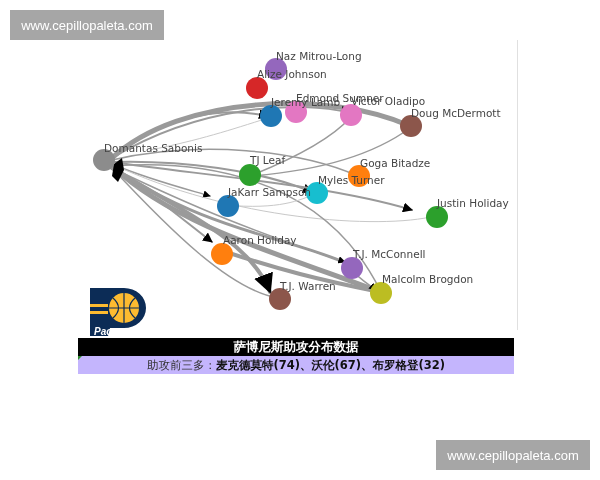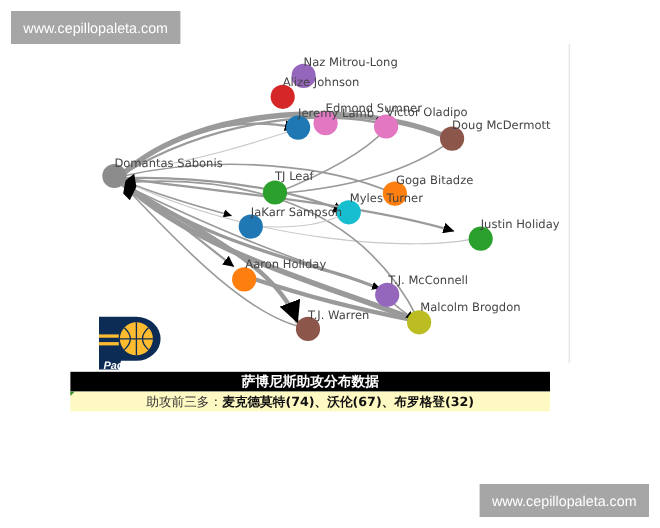--- a/index.html
+++ b/index.html
@@ -6,21 +6,21 @@
   body { width:600px; height:480px; background:#ffffff; position:relative; overflow:hidden;
          font-family:"DejaVu Sans","Liberation Sans",sans-serif; }
   .watermark { position:absolute; background:#a6a6a6; color:#ffffff; font-size:13px;
                font-family:"Liberation Sans",sans-serif; display:flex; align-items:center; justify-content:center; }
   #wm-top { left:10px; top:10px; width:154px; height:30px; }
   #wm-bottom { left:436px; top:440px; width:154px; height:30px; }
   #graph { position:absolute; left:0; top:0; width:600px; height:340px; }
   .divider-v { position:absolute; left:517px; top:40px; width:1px; height:290px; background:#e0e0e0; }
   .node-label { font-size:10.5px; fill:#444; font-family:"DejaVu Sans",sans-serif; }
   #logo { position:absolute; left:88px; top:286px; width:62px; height:52px; }
-  #stats { position:absolute; left:64px; top:338px; width:436px; }
+  #stats { position:absolute; left:78px; top:338px; width:436px; }
   .stats-title { background:#000; color:#fff; text-align:center; font-size:12.5px; font-weight:bold; height:18px; line-height:18px;
                  font-family:"DejaVu Serif",serif; }
   .stats-row { height:18px; line-height:18px; text-align:center; font-size:11.5px; color:#222; position:relative; white-space:nowrap;
                font-family:"DejaVu Sans",sans-serif; }
   .stats-row .k { color:#333; }
   .stats-row .v { font-weight:bold; color:#111; }
   .stats-row::before { content:""; position:absolute; left:0; top:0; width:0; height:0;
                        border-top:4px solid #2e8b2e; border-right:4px solid transparent; }
 </style>
 </head>
@@ -106,18 +106,18 @@
   <path d="M2,2 L36,2 A22,20 0 0 1 36,42 L22,42 L20,50 L2,50 z" fill="#0c2c56"></path>
   <circle cx="36" cy="22" r="15" fill="#fdbb30"></circle>
   <path d="M21,22 L51,22 M36,7 L36,37 M25,12 Q36,22 25,32 M47,12 Q36,22 47,32" stroke="#0c2c56" stroke-width="1.2" fill="none"></path>
   <rect x="2" y="18" width="18" height="3" fill="#fdbb30"></rect>
   <rect x="2" y="25" width="18" height="3" fill="#fdbb30"></rect>
   <text x="6" y="49" font-size="10" font-style="italic" font-weight="bold" fill="#fff" font-family="Liberation Sans, sans-serif">Pacers</text>
 </svg>
 
 <div id="stats">
   <div class="stats-title">萨博尼斯助攻分布数据</div>
-  <div class="stats-row" style="background:#fef9c3">
+  <div class="stats-row" style="background:#c4b5fd">
     <span class="k">助攻前三多：</span><span class="v">麦克德莫特(74)、沃伦(67)、布罗格登(32)</span>
   </div>
 </div>
 
 <div class="watermark" id="wm-bottom">www.cepillopaleta.com</div>
 
 </body></html>

